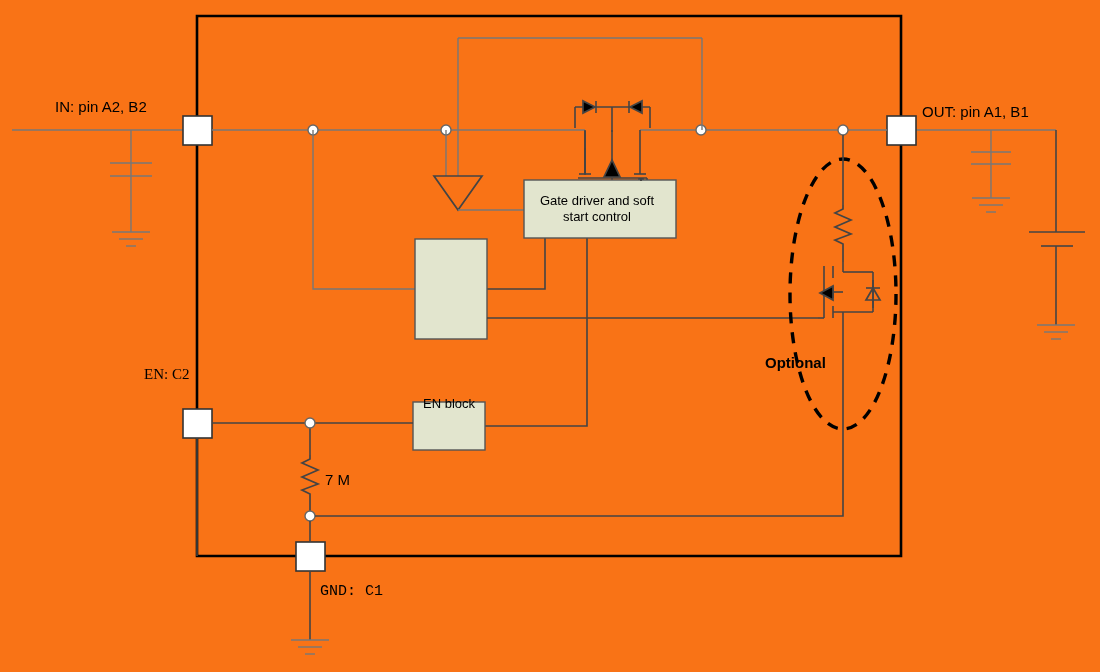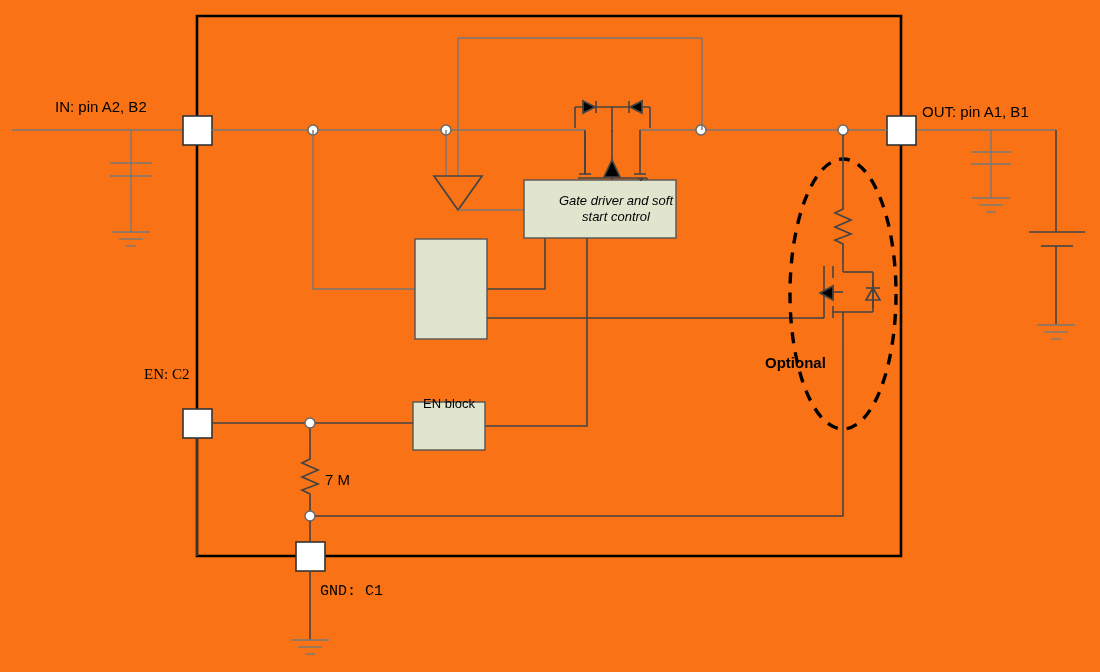--- a/index.html
+++ b/index.html
@@ -311,20 +311,20 @@
       <path class="sym" d="M866 300 L880 300 L873 288 Z"></path>
       <path class="w" d="M866 288 L880 288"></path>
     </g>
   </svg>
 
   <div class="lbl" style="left:55px; top:98px;">IN: pin A2, B2</div>
   <div class="lbl" style="left:922px; top:103px;">OUT: pin A1, B1</div>
   <div class="lbl" style="left:144px; top:366px;font-family:Liberation Serif, serif;">EN: C2</div>
   <div class="lbl" style="left:320px; top:583px;font-family:Liberation Mono, monospace;">GND: C1</div>
 
-  <div class="blk-txt" style="left:540px; top:180px; width:152px; height:58px;font-style:italic;">Gate driver and soft
+  <div class="blk-txt" style="left:521px; top:180px; width:152px; height:58px;">Gate driver and soft
 start control</div>
   <div class="blk-txt" style="left:413px; top:380px; width:72px; height:48px;">EN block</div>
 
   <div class="lbl" style="left:325px; top:471px;">7 M</div>
   <div class="lbl" style="left:765px; top:354px;font-weight:bold;">Optional</div>
 
 </div>
 
 </body></html>

